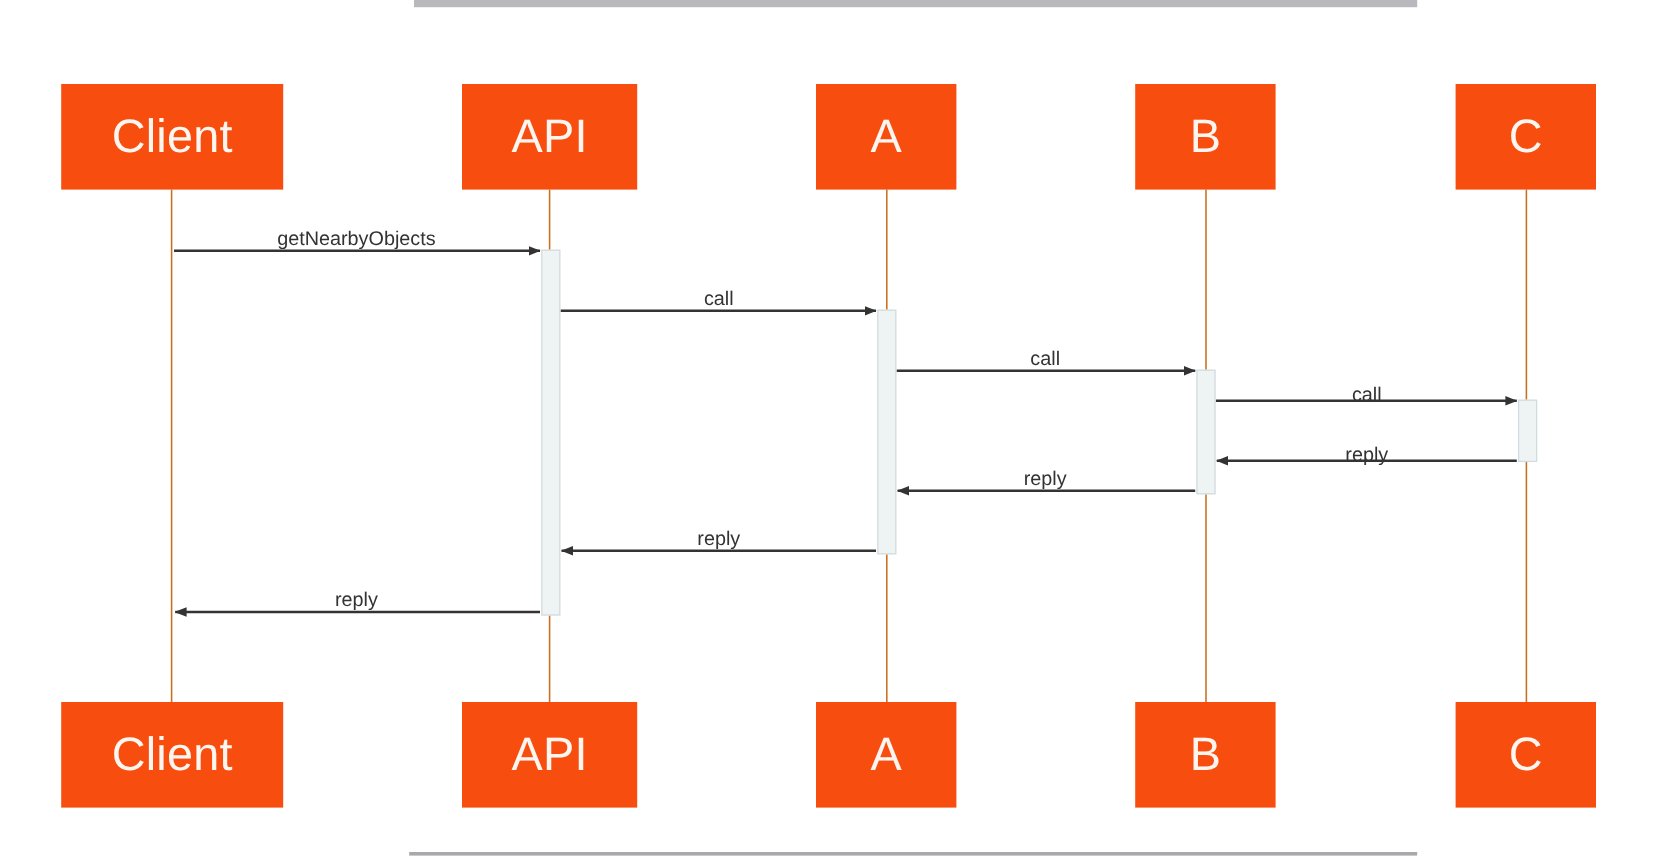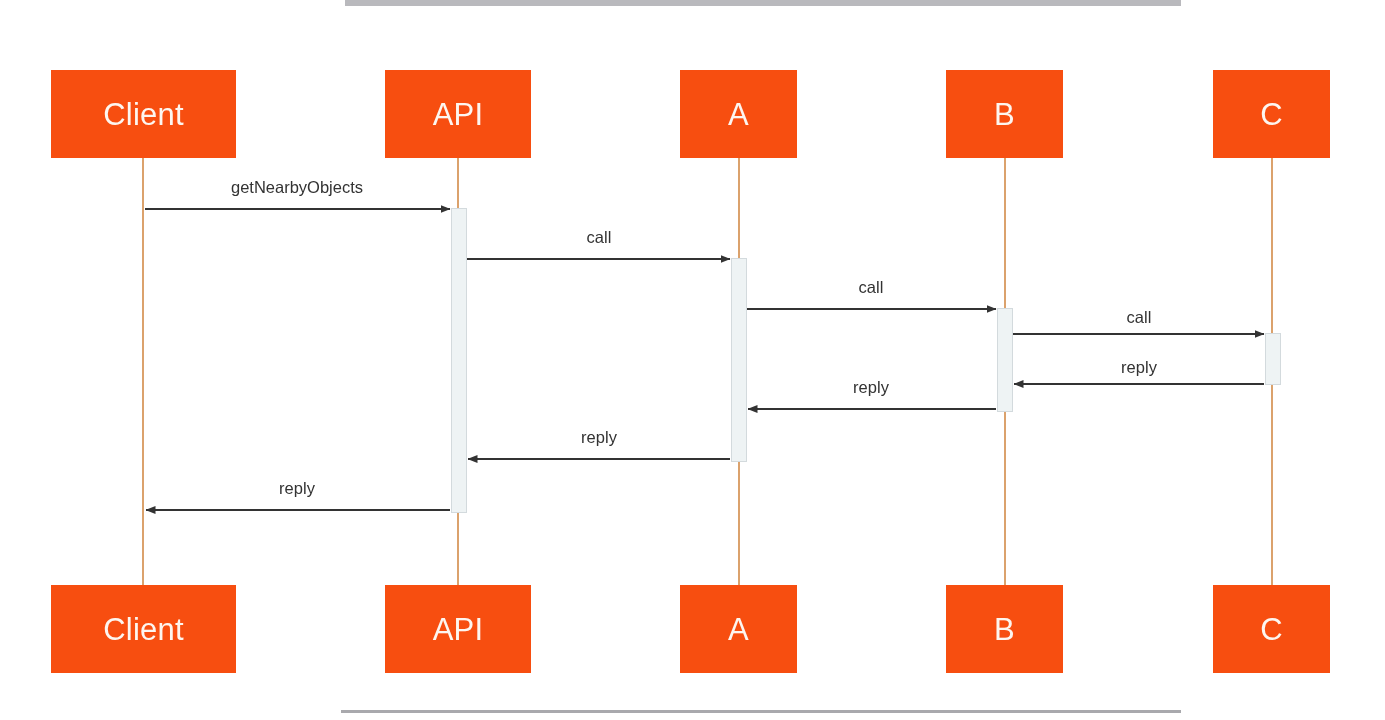--- a/index.html
+++ b/index.html
@@ -53,21 +53,21 @@
   .actor-box {
     position: absolute;
     background: #F74E10;
     display: flex;
     align-items: center;
     justify-content: center;
     box-sizing: border-box;
   }
   .actor-label {
     color: #fdf6f0;
-    font-size: 31px;
+    font-size: 39px;
     font-weight: 400;
     letter-spacing: 0.2px;
     line-height: 1;
     font-family: "Liberation Sans", "DejaVu Sans", sans-serif;
     white-space: nowrap;
     user-select: none;
   }
 
   
   .activation {
@@ -81,20 +81,21 @@
   .msg-label {
     position: absolute;
     color: #333333;
     font-size: 16.5px;
     font-weight: 400;
     line-height: 1;
     white-space: nowrap;
     transform: translateX(-50%);
     font-family: "Liberation Sans", "DejaVu Sans", sans-serif;
     user-select: none;
+    margin-top: 12px;
   }
 </style>
 </head>
 <body>
 
 <div id="canvas">
 
   <div class="scrollbar-thumb-top"></div>
 
   <div class="scrollbar-thumb-bottom"></div>

